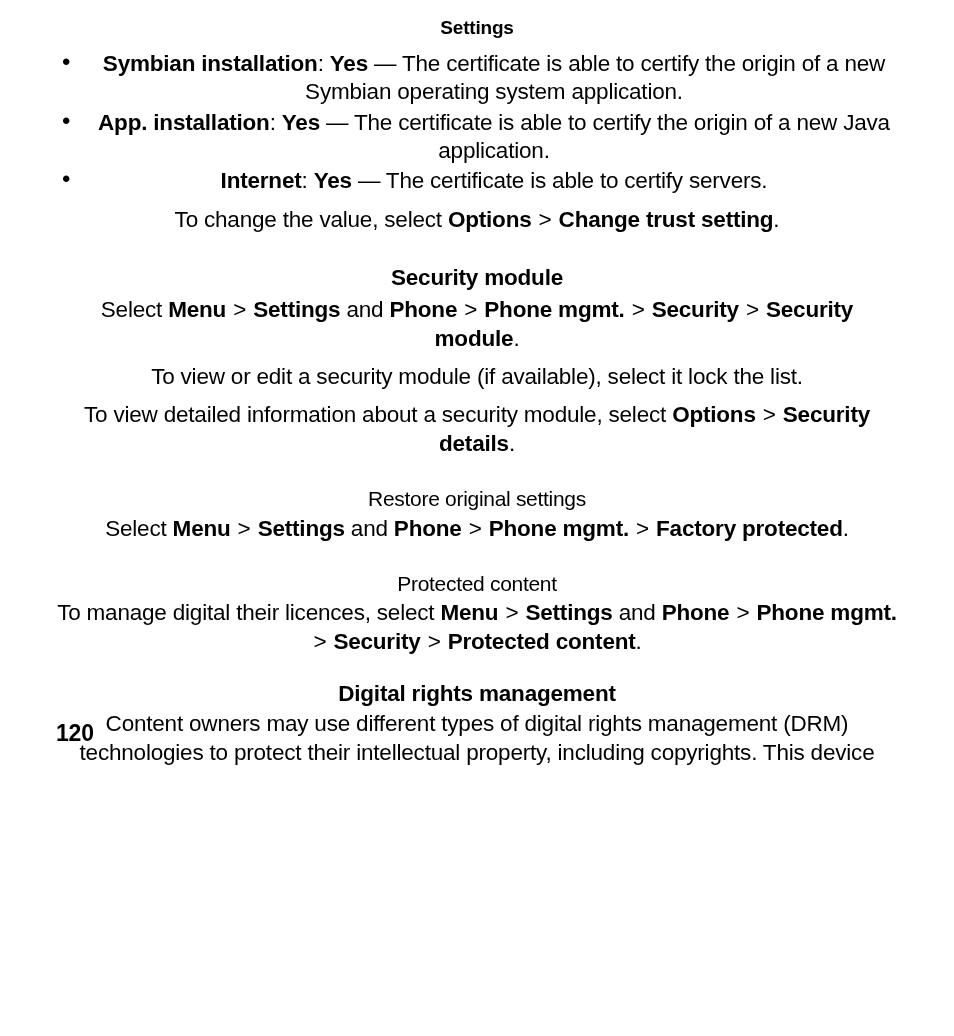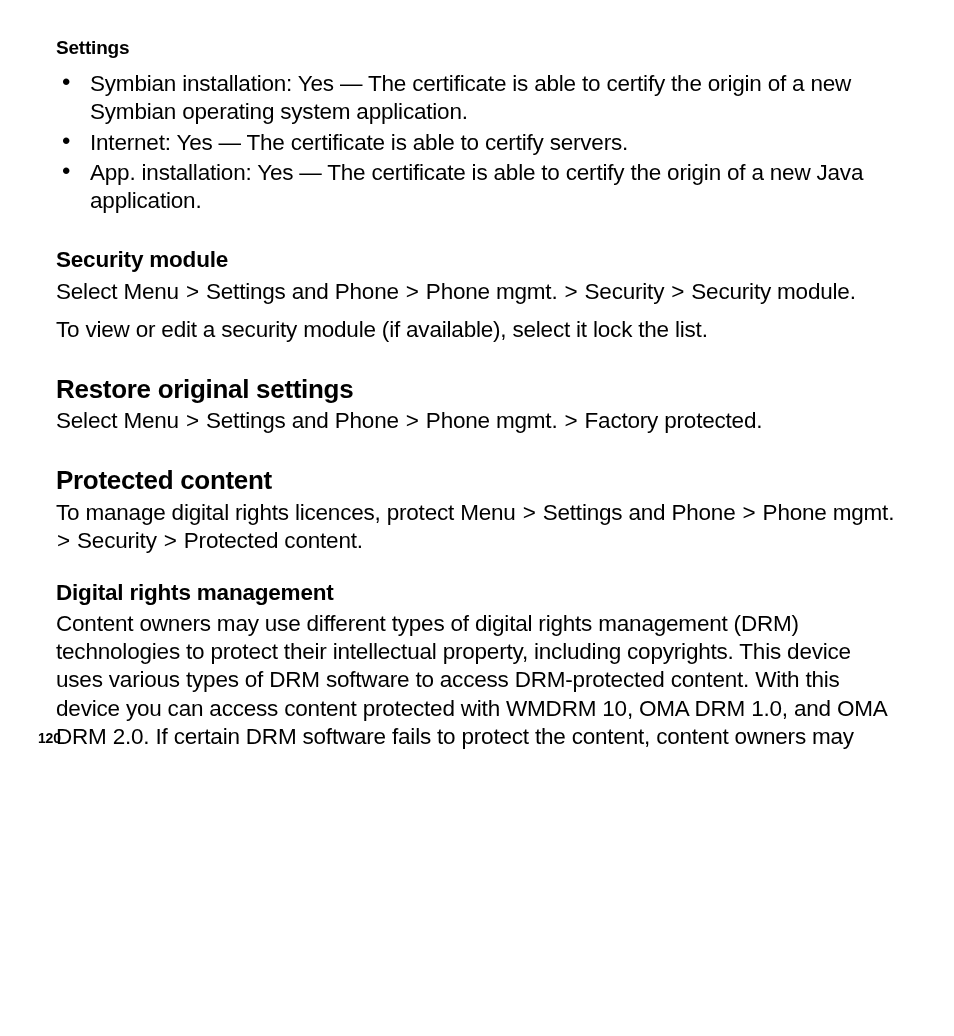--- a/index.html
+++ b/index.html
@@ -6,25 +6,26 @@
     margin: 0;
     padding: 0;
     background: #fff;
     color: #000;
     font-family: "Segoe UI", "Helvetica Neue", Arial, sans-serif;
   }
   .page {
     width: 954px;
     height: 772px;
     box-sizing: border-box;
-    padding: 36px 56px 24px 56px;
+    padding: 16px 56px 24px 56px;
     position: relative;
     font-size: 22.5px;
     line-height: 1.26;
     letter-spacing: -0.2px;
+    text-align: center;
   }
   .page-header {
     font-weight: 700;
     font-size: 19px;
     margin-bottom: 10px;
   }
   ul.bullets {
     margin: 0 0 10px 0;
     padding-left: 30px;
   }
@@ -35,104 +36,114 @@
     margin-bottom: 2px;
   }
   ul.bullets li::before {
     content: "•";
     position: absolute;
     left: -24px;
     top: -2px;
     font-size: 24px;
     line-height: 1.2;
   }
-  b { font-weight: 400; }
+  b { font-weight: 700; }
   p { margin: 0 0 10px 0; }
   .sub-heading {
     font-weight: 700;
     margin-top: 30px;
     margin-bottom: 4px;
   }
   .sub-heading2 {
     font-weight: 700;
     margin-top: 24px;
     margin-bottom: 2px;
   }
   h2.section {
-    font-size: 26px;
-    font-weight: 700;
+    font-size: 21px;
+    font-weight: 400;
     margin: 28px 0 2px 0;
     letter-spacing: -0.3px;
   }
   .footer {
     position: absolute;
-    left: 38px;
+    left: 56px;
     right: 56px;
     bottom: 24px;
     display: flex;
     justify-content: space-between;
     font-weight: 700;
-    font-size: 14px;
+    font-size: 23px;
   }
   .gt {
     font-weight: 400;
     padding: 0 1px;
   }
 </style>
 </head>
 <body>
 
 <div class="page">
 
   <div class="page-header">Settings</div>
 
   <ul class="bullets">
     <li>
       <b>Symbian installation</b><span>: </span><b>Yes</b><span> — The certificate is able to certify the origin of a new Symbian operating system application.</span>
     </li>
     <li>
-      <b>Internet</b><span>: </span><b>Yes</b><span> — The certificate is able to certify servers.</span>
+      <b>App. installation</b><span>: </span><b>Yes</b><span> — The certificate is able to certify the origin of a new Java application.</span>
     </li>
     <li>
-      <b>App. installation</b><span>: </span><b>Yes</b><span> — The certificate is able to certify the origin of a new Java application.</span>
+      <b>Internet</b><span>: </span><b>Yes</b><span> — The certificate is able to certify servers.</span>
     </li>
   </ul>
 
+  <p>
+    <span>To change the value, select </span><b>Options</b>
+    <span class="gt">&gt;</span>
+    <b>Change trust setting</b><span>.</span>
+  </p>
 
   <div class="sub-heading">Security module</div>
 
   <p>
     <span>Select </span><b>Menu</b>
     <span class="gt">&gt;</span>
     <b>Settings</b><span> and </span><b>Phone</b>
     <span class="gt">&gt;</span>
     <b>Phone mgmt.</b>
     <span class="gt">&gt;</span>
     <b>Security</b>
     <span class="gt">&gt;</span>
     <b>Security module</b><span>.</span>
   </p>
 
   <p>To view or edit a security module (if available), select it lock the list.</p>
 
+  <p>
+    <span>To view detailed information about a security module, select </span><b>Options</b>
+    <span class="gt">&gt;</span>
+    <b>Security details</b><span>.</span>
+  </p>
 
   <h2 class="section">Restore original settings</h2>
   <p>
     <span>Select </span><b>Menu</b>
     <span class="gt">&gt;</span>
     <b>Settings</b><span> and </span><b>Phone</b>
     <span class="gt">&gt;</span>
     <b>Phone mgmt.</b>
     <span class="gt">&gt;</span>
     <b>Factory protected</b><span>.</span>
   </p>
 
   <h2 class="section">Protected content</h2>
   <p>
-    <span>To manage digital rights licences, protect </span><b>Menu</b>
+    <span>To manage digital their licences, select </span><b>Menu</b>
     <span class="gt">&gt;</span>
     <b>Settings</b><span> and </span><b>Phone</b>
     <span class="gt">&gt;</span>
     <b>Phone mgmt.</b>
     <span class="gt">&gt;</span>
     <b>Security</b>
     <span class="gt">&gt;</span>
     <b>Protected content</b><span>.</span>
   </p>
 

